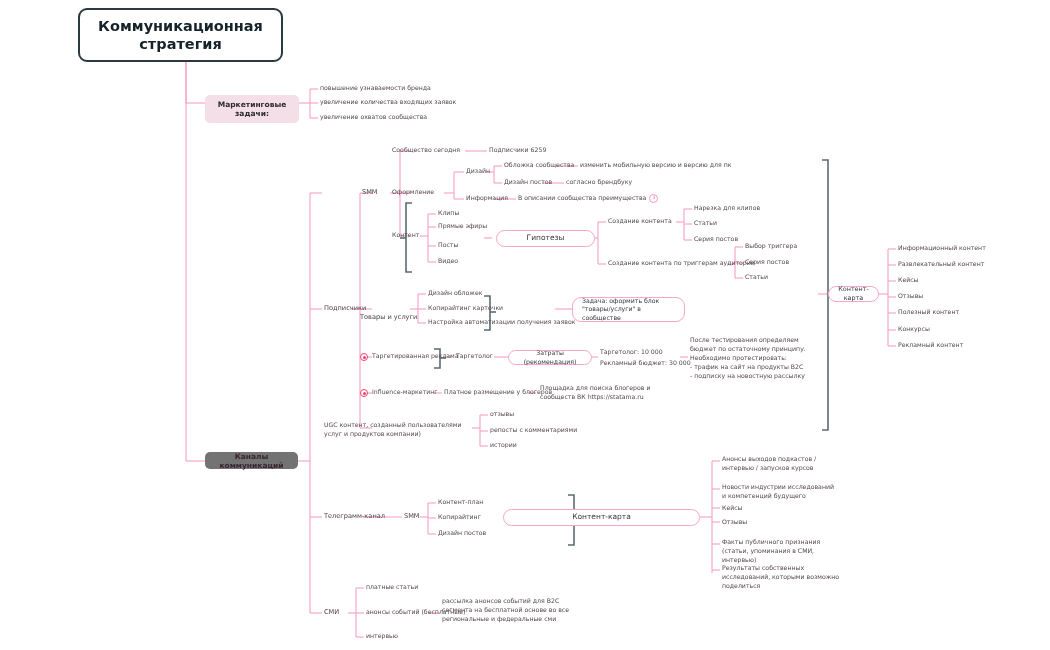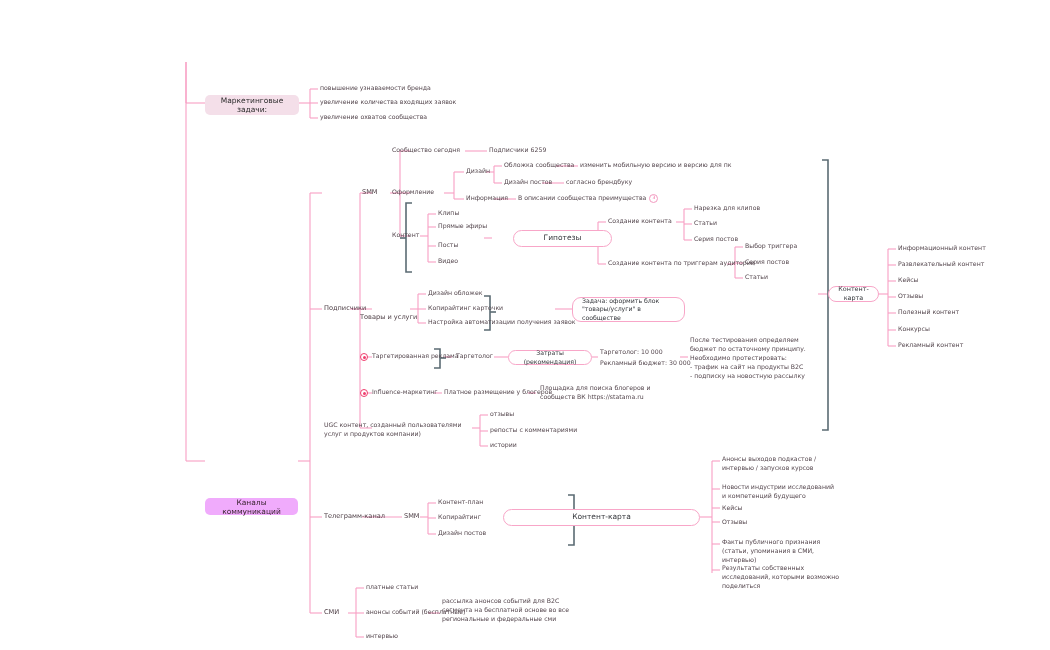--- a/index.html
+++ b/index.html
@@ -24,21 +24,21 @@
     padding:4px 8px;
   }
 
   
   .chip{
     border-radius:5px;display:flex;align-items:center;justify-content:center;
     text-align:center;font-size:7.5px;color:#2b2b2b;padding:3px 7px;
     line-height:1.2;
   }
   .chip-light{background:#f4dfe9;}
-  .chip-strong{background:#f0abfc;color:#3a2430;font-weight:normal;margin-top:46px;}
+  .chip-strong{background:#737373;color:#3a2430;font-weight:bold;}
 
   
   .obox{
     border:1.3px solid #f8a6c8;border-radius:9px;background:#ffffff;
     display:flex;align-items:center;font-size:7.5px;color:#33353a;
     padding:4px 9px;line-height:1.35;box-sizing:border-box;
   }
   .obox.center{justify-content:center;text-align:center;}
 
   
@@ -207,22 +207,23 @@
       <path d="M828,294 L834,294"></path>
       <path d="M484,296 L490,296 L490,330 L484,330"></path>
       <path d="M490,312 L496,312"></path>
       <path d="M434,349 L440,349 L440,368 L434,368"></path>
       <path d="M440,358 L446,358"></path>
       <path d="M568,495 L574,495 L574,545 L568,545"></path>
       <path d="M574,520 L580,520"></path>
     </g>
   </svg>
 
-
-  <div class="node chip chip-light" style="left:205px;top:95px;width:94px;height:20px;">Маркетинговые задачи:</div>
+  <div class="node root">Коммуникационная стратегия</div>
+
+  <div class="node chip chip-light" style="left:205px;top:95px;width:94px;height:28px;font-weight:bold;">Маркетинговые задачи:</div>
   <div class="node leaf" style="left:320px;top:84px;">повышение узнаваемости бренда</div>
   <div class="node leaf" style="left:320px;top:98px;">увеличение количества входящих заявок</div>
   <div class="node leaf" style="left:320px;top:113px;">увеличение охватов сообщества</div>
 
   <div class="node chip chip-strong" style="left:205px;top:452px;width:93px;height:17px;">Каналы коммуникаций</div>
 
   <div class="node leaf mid" style="left:324px;top:304px;">Подписчики</div>
   <div class="node leaf mid" style="left:362px;top:188px;">SMM</div>
 
   <div class="node leaf" style="left:392px;top:146px;">Сообщество сегодня</div>
@@ -239,21 +240,21 @@
     <span>В описании сообщества преимущества</span>
     <span class="badge">3</span>
   </div>
 
   <div class="node leaf" style="left:392px;top:231px;">Контент</div>
   <div class="node leaf" style="left:438px;top:209px;">Клипы</div>
   <div class="node leaf" style="left:438px;top:222px;">Прямые эфиры</div>
   <div class="node leaf" style="left:438px;top:241px;">Посты</div>
   <div class="node leaf" style="left:438px;top:257px;">Видео</div>
 
-  <div class="node obox center" style="left:513px;top:230px;width:99px;height:17px;">Гипотезы</div>
+  <div class="node obox center" style="left:496px;top:230px;width:99px;height:17px;">Гипотезы</div>
 
   <div class="node leaf" style="left:608px;top:217px;">Создание контента</div>
   <div class="node leaf" style="left:694px;top:204px;">Нарезка для клипов</div>
   <div class="node leaf" style="left:694px;top:219px;">Статьи</div>
   <div class="node leaf" style="left:694px;top:235px;">Серия постов</div>
 
   <div class="node leaf" style="left:608px;top:259px;">Создание контента по триггерам аудитории</div>
   <div class="node leaf" style="left:745px;top:242px;">Выбор триггера</div>
   <div class="node leaf" style="left:745px;top:258px;">Серия постов</div>
   <div class="node leaf" style="left:745px;top:273px;">Статьи</div>

